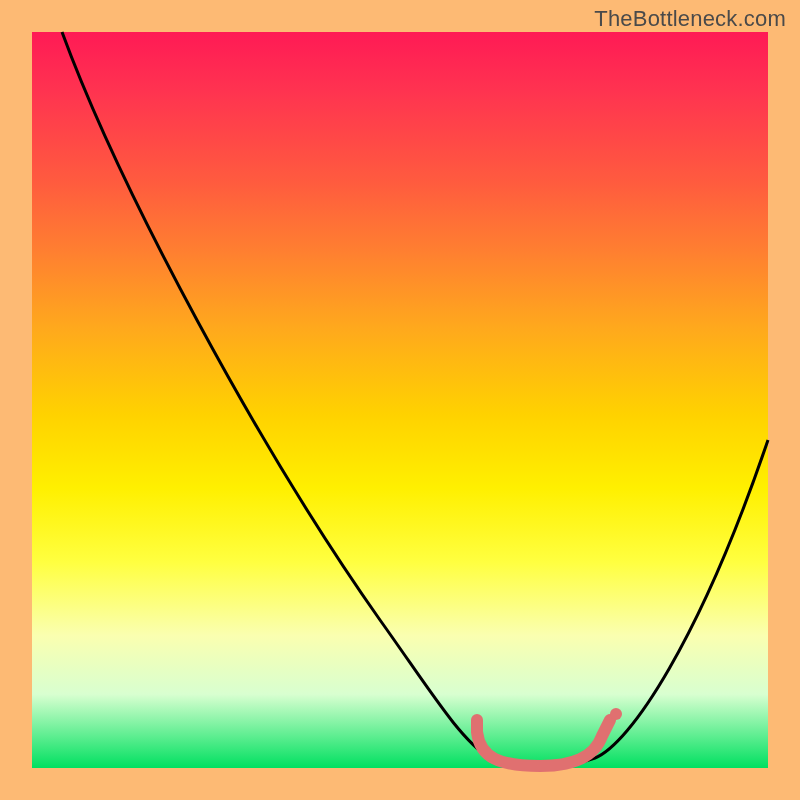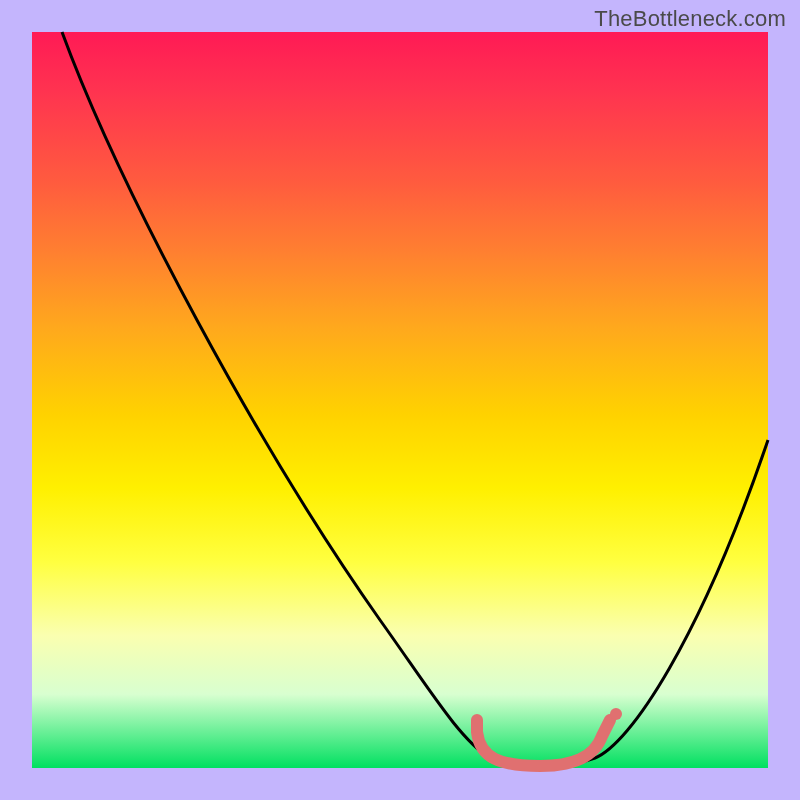--- a/index.html
+++ b/index.html
@@ -1,21 +1,21 @@
 <!DOCTYPE html>
 <html><head>
 <meta charset="utf-8">
 <style>
   * { margin: 0; padding: 0; box-sizing: border-box; }
   body { width: 800px; height: 800px; background: #000; position: relative; overflow: hidden; }
   .frame {
     position: absolute;
     top: 0; left: 0;
     width: 800px; height: 800px;
-    background: #c4b5fd;
+    background: #fdba74;
   }
   .plot-area {
     position: absolute;
     left: 32px;
     top: 32px;
     width: 736px;
     height: 736px;
     background: linear-gradient(to bottom,
       #ff1a55 0%,
       #ff3350 8%,

